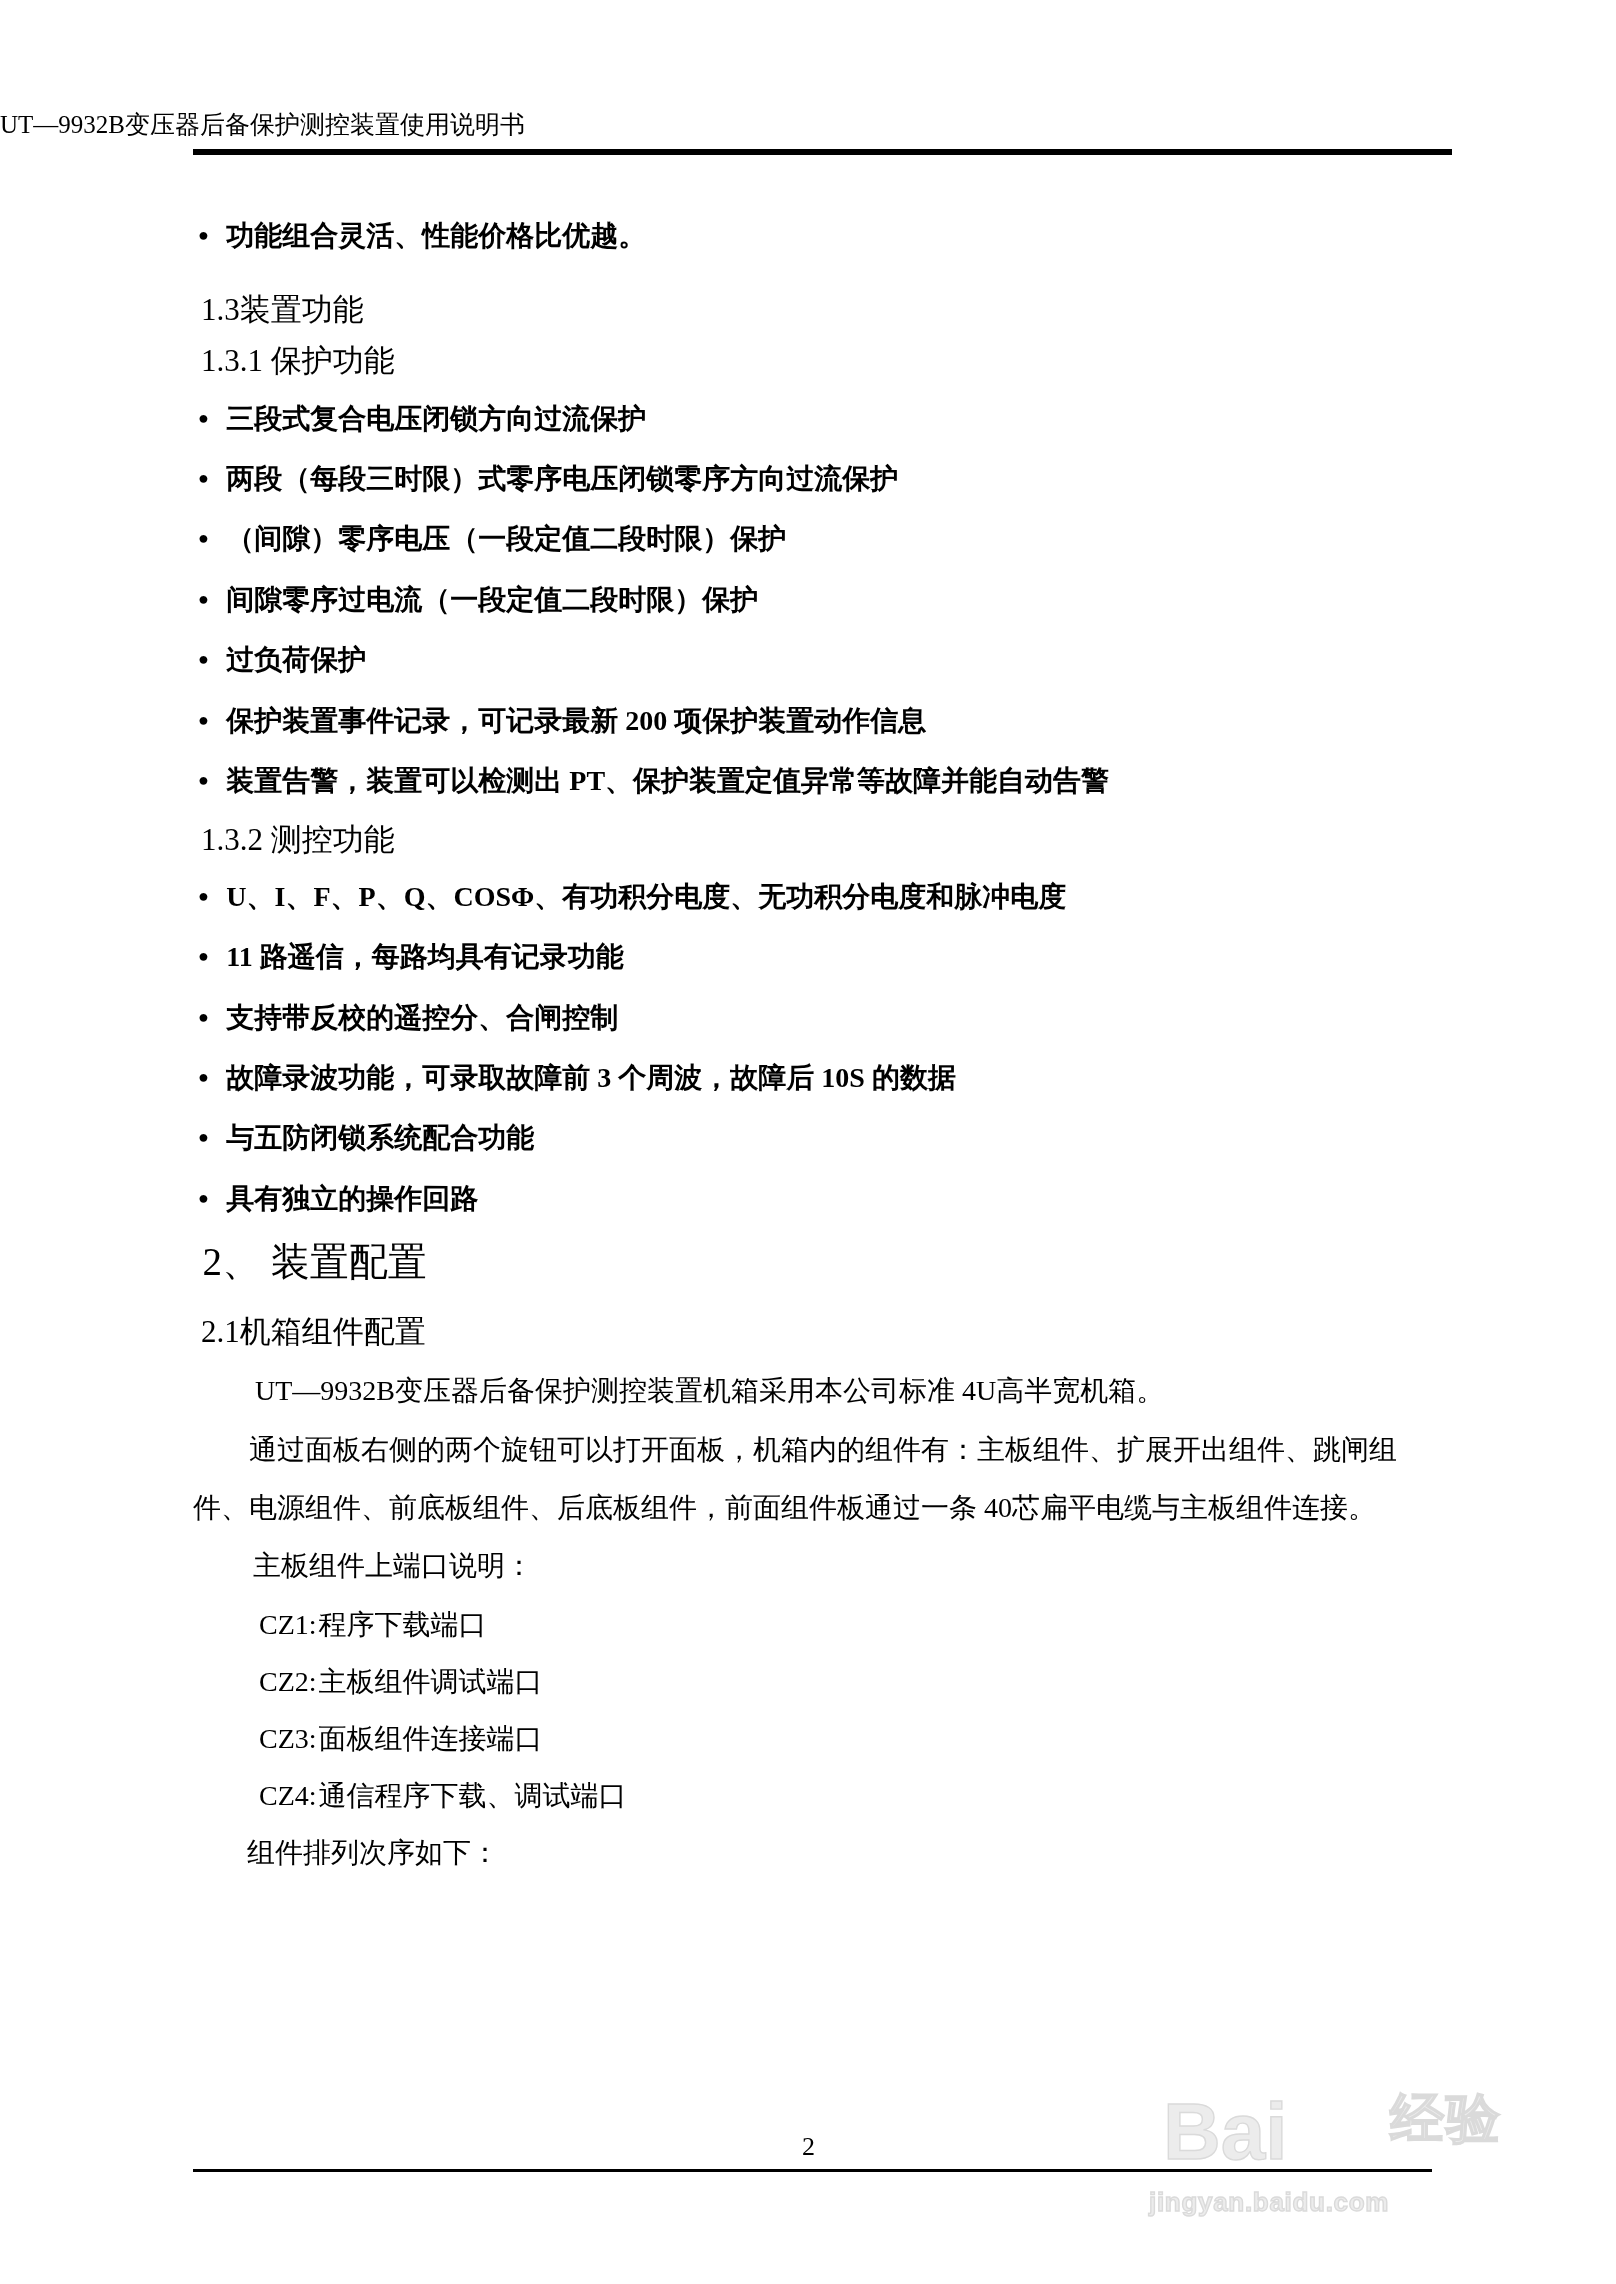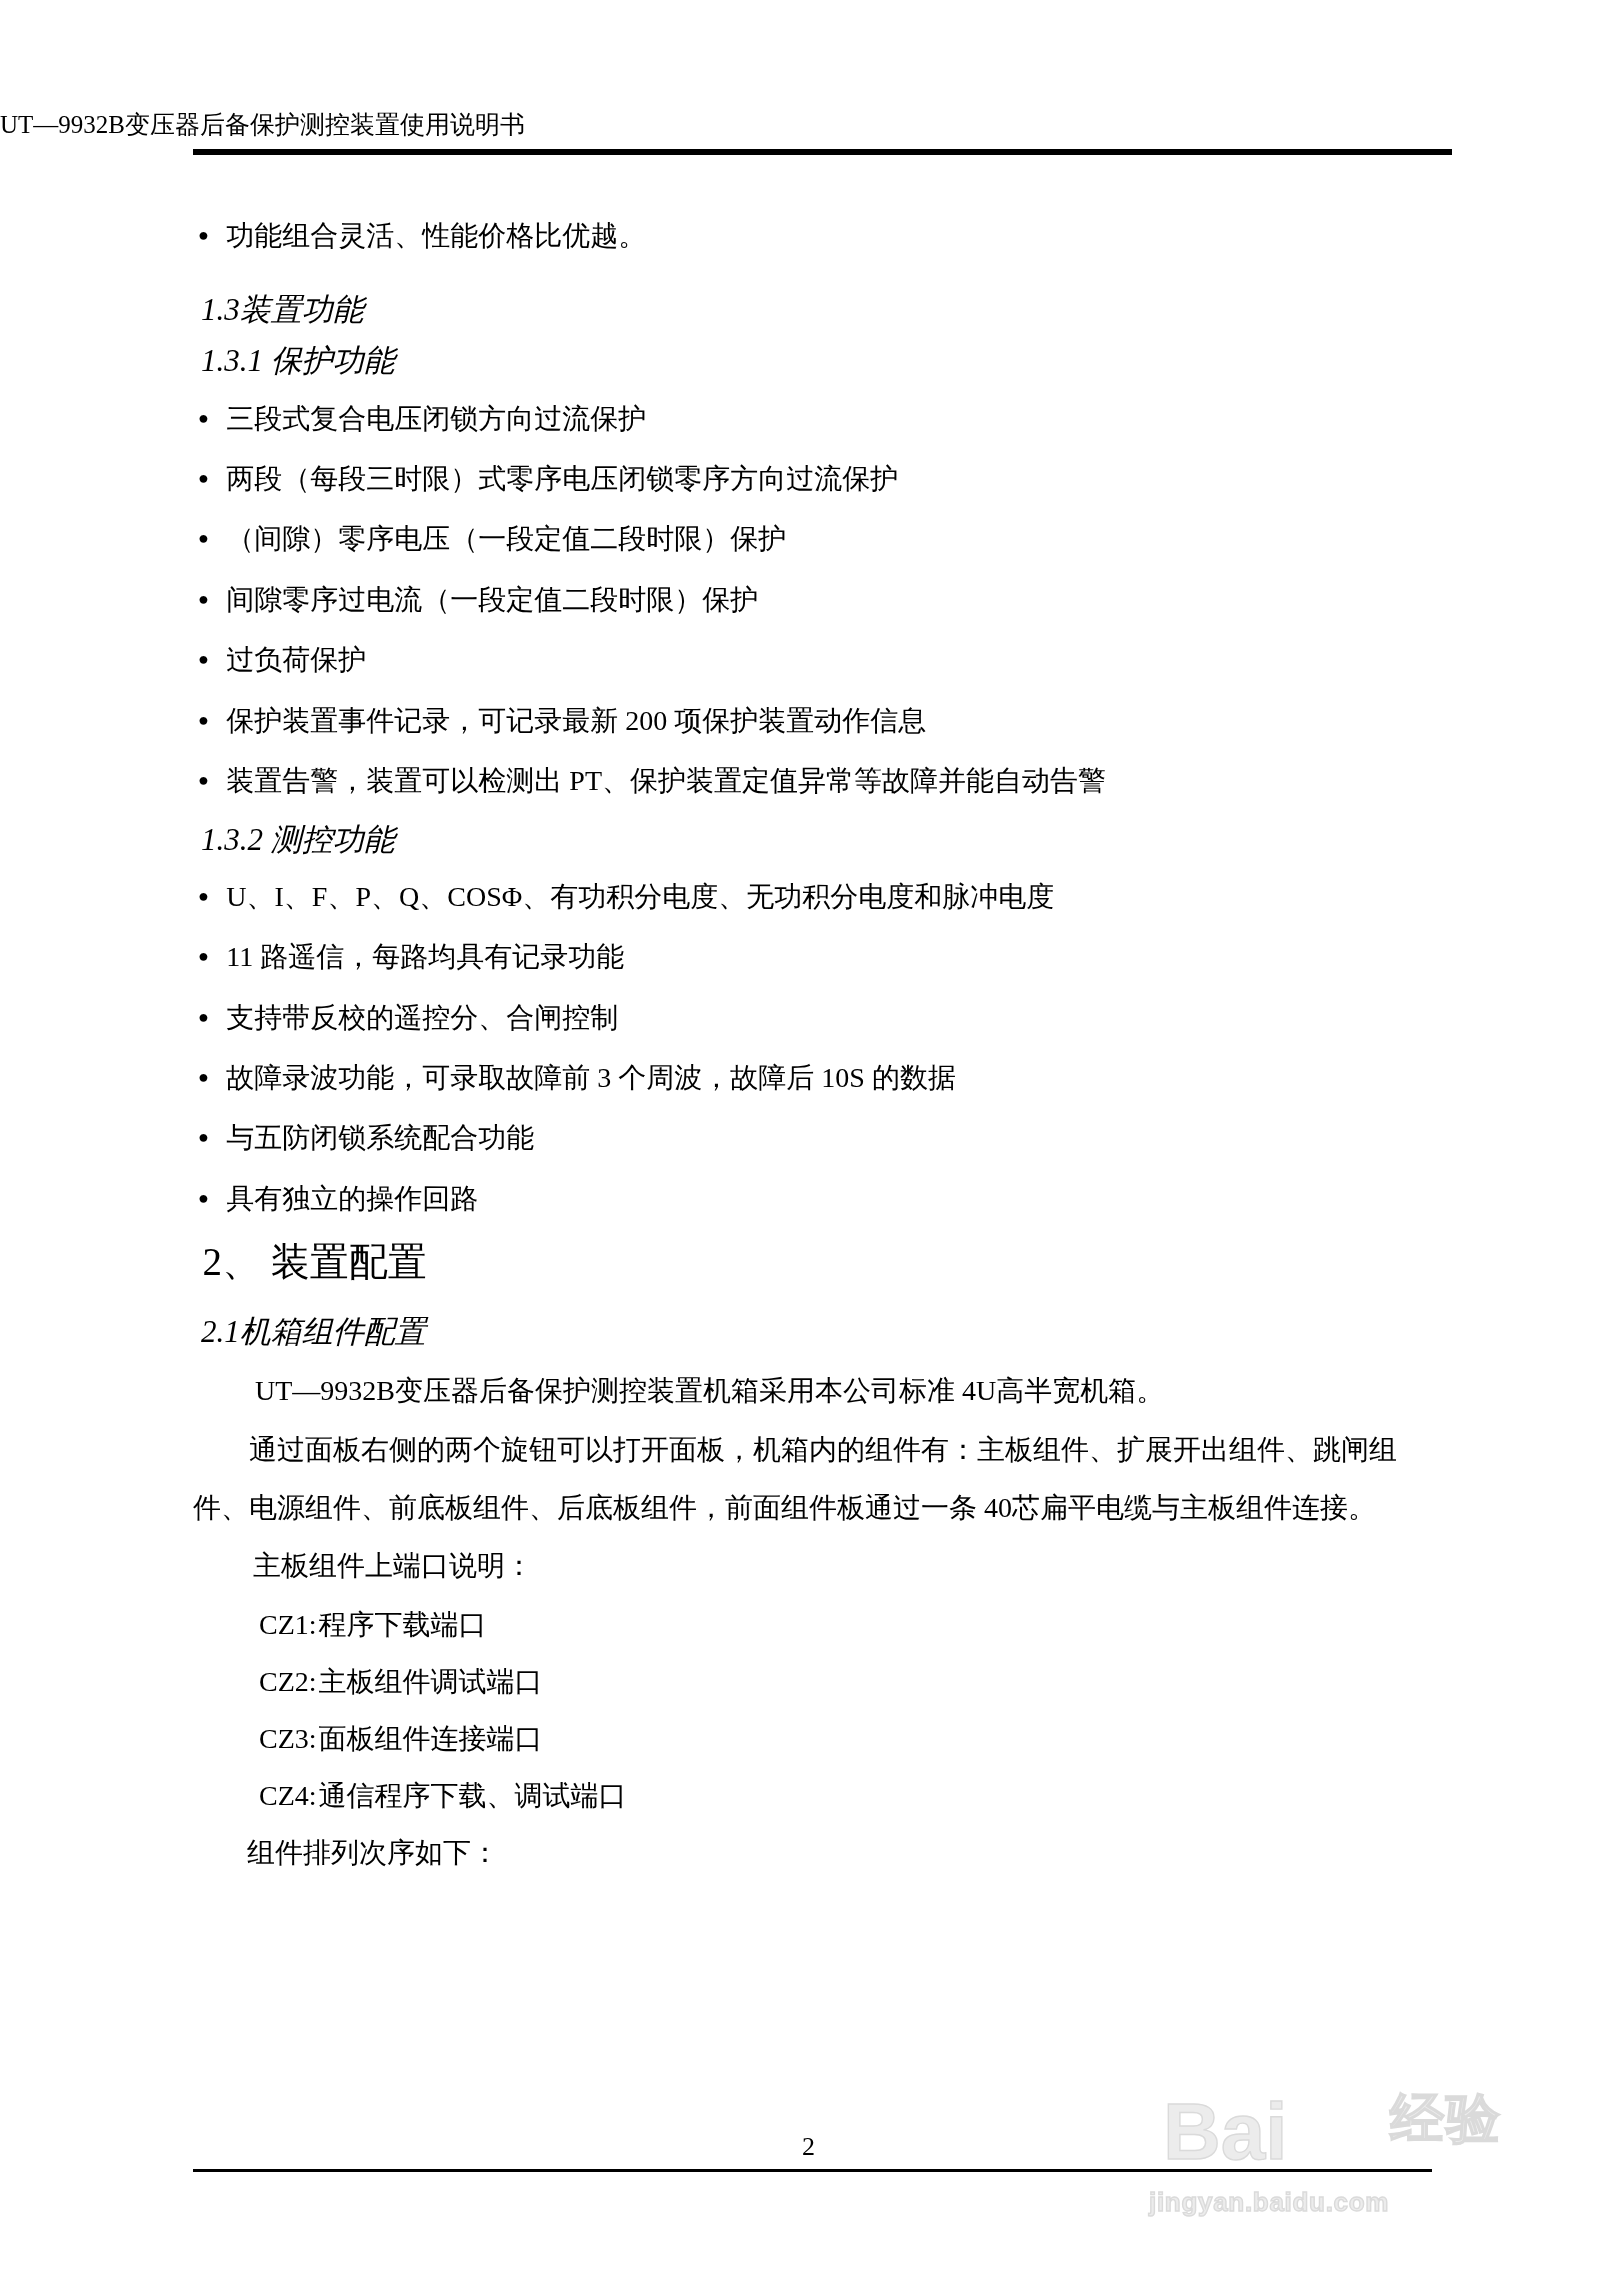--- a/index.html
+++ b/index.html
@@ -32,23 +32,23 @@
     position: absolute;
     left: 193px;
     width: 1265px;
     font-size: 28px;
     line-height: 39px;
     white-space: nowrap;
     z-index: 2;
   }
   .bullet { display: flex; align-items: center; padding-left: 4.7px; }
   .bullet .dot { flex: none; font-size: 18.3px; line-height: 39px; }
-  .bullet .txt { margin-left: 17.6px; }
+  .bullet .txt { margin-left: 17.6px; font-weight: bold; }
   .h-big   { font-size: 39px; line-height: 52px; padding-left: 9.5px; }
-  .h-mid   { font-size: 31px; line-height: 43px; padding-left: 8.1px; font-style: italic; }
+  .h-mid   { font-size: 31px; line-height: 43px; padding-left: 8.1px; }
   .ind92 { padding-left: 62px; }
   .ind82 { padding-left: 56px; }
   .ind88 { padding-left: 60px; }
   .ind98 { padding-left: 66px; }
   .ind79 { padding-left: 54px; }
   .port-desc { margin-left: 2px; }
   
   .page-number {
     position: absolute;
     top: 2132px; left: 0;

